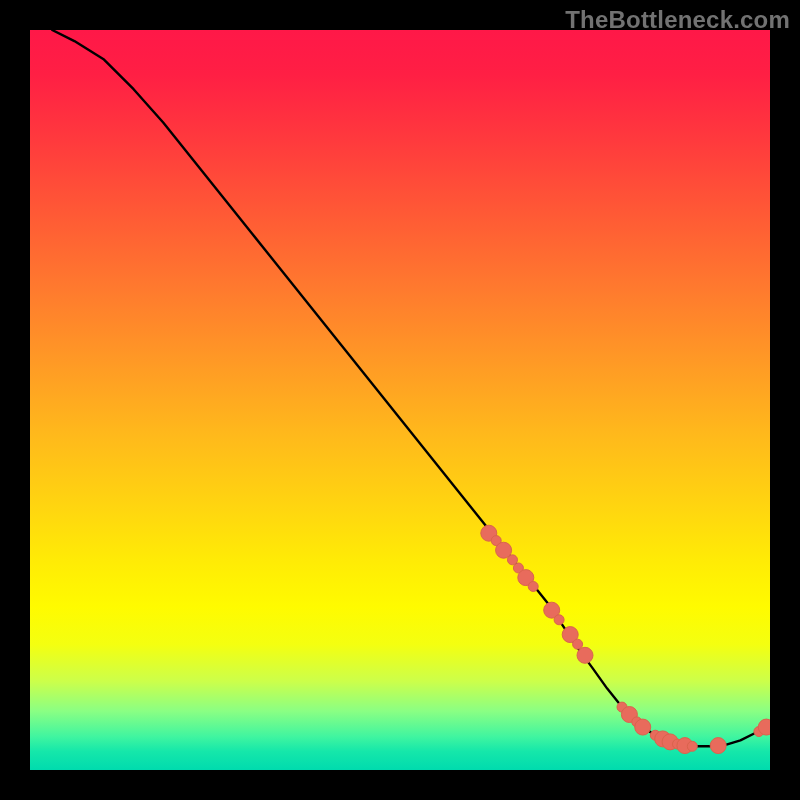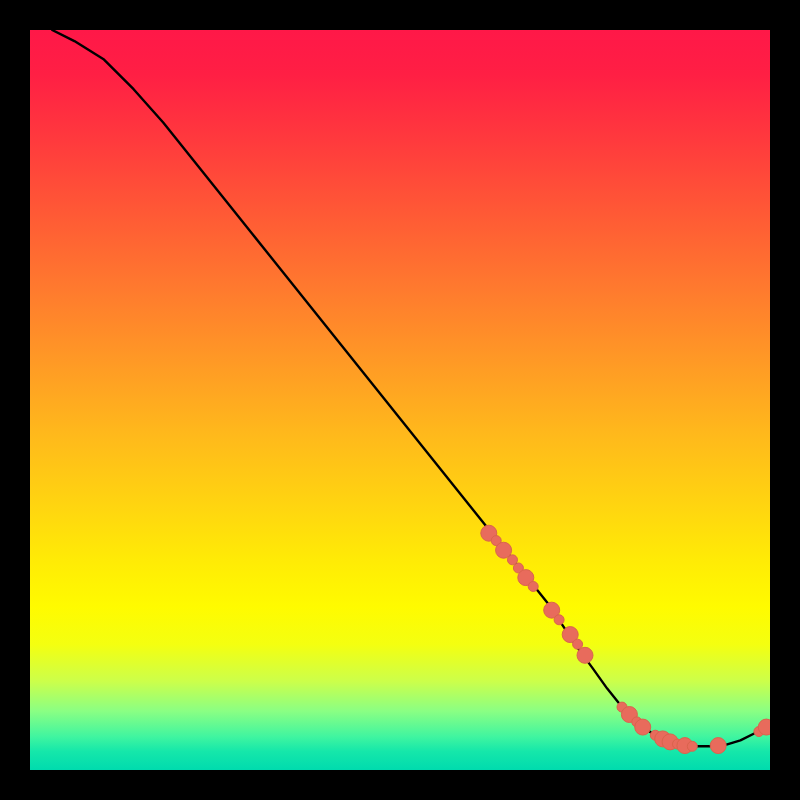--- a/index.html
+++ b/index.html
@@ -50,20 +50,21 @@
   .dot {
     fill: #e86b5c;
     stroke: #d9644d;
     stroke-width: 1;
   }
 </style>
 </head>
 <body>
 
 <div class="stage">
+  <div class="watermark">TheBottleneck.com</div>
 
   <div class="plot-area">
     <svg id="chart-svg" viewBox="0 0 740 740" preserveAspectRatio="none">
       <defs>
         <linearGradient id="bg-grad" x1="0" y1="0" x2="0" y2="1">
         <stop offset="0.00%" stop-color="#ff1848"></stop>
             <stop offset="6.00%" stop-color="#ff1f44"></stop>
             <stop offset="15.00%" stop-color="#ff3a3d"></stop>
             <stop offset="25.00%" stop-color="#ff5a35"></stop>
             <stop offset="35.00%" stop-color="#ff7a2e"></stop>

